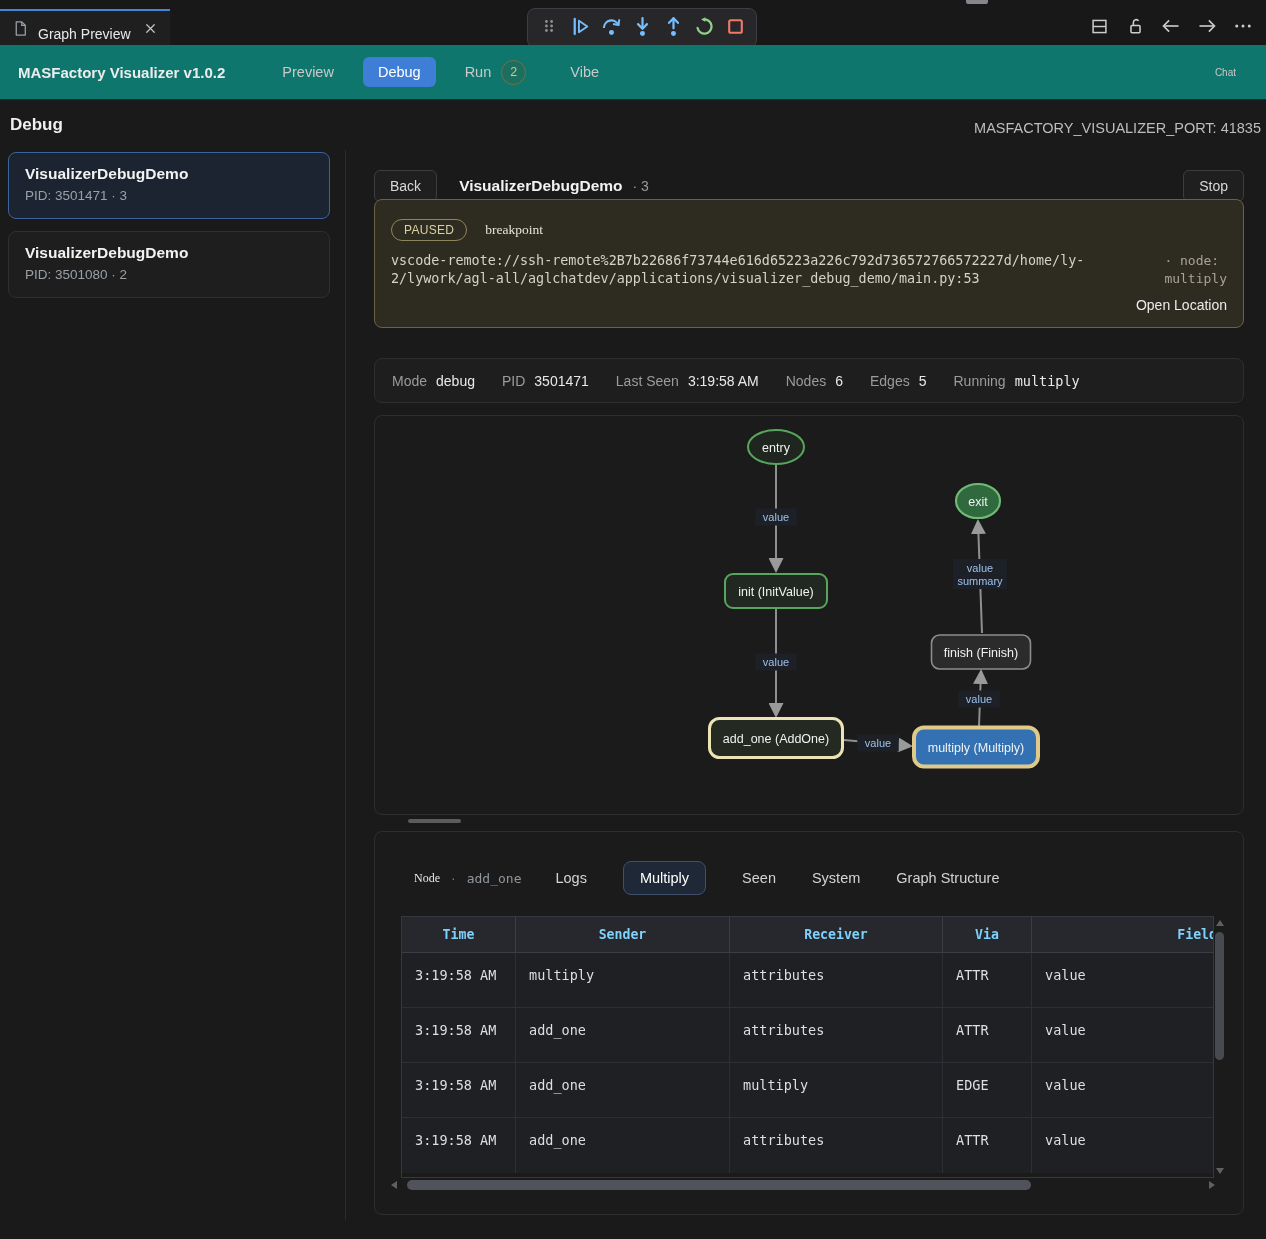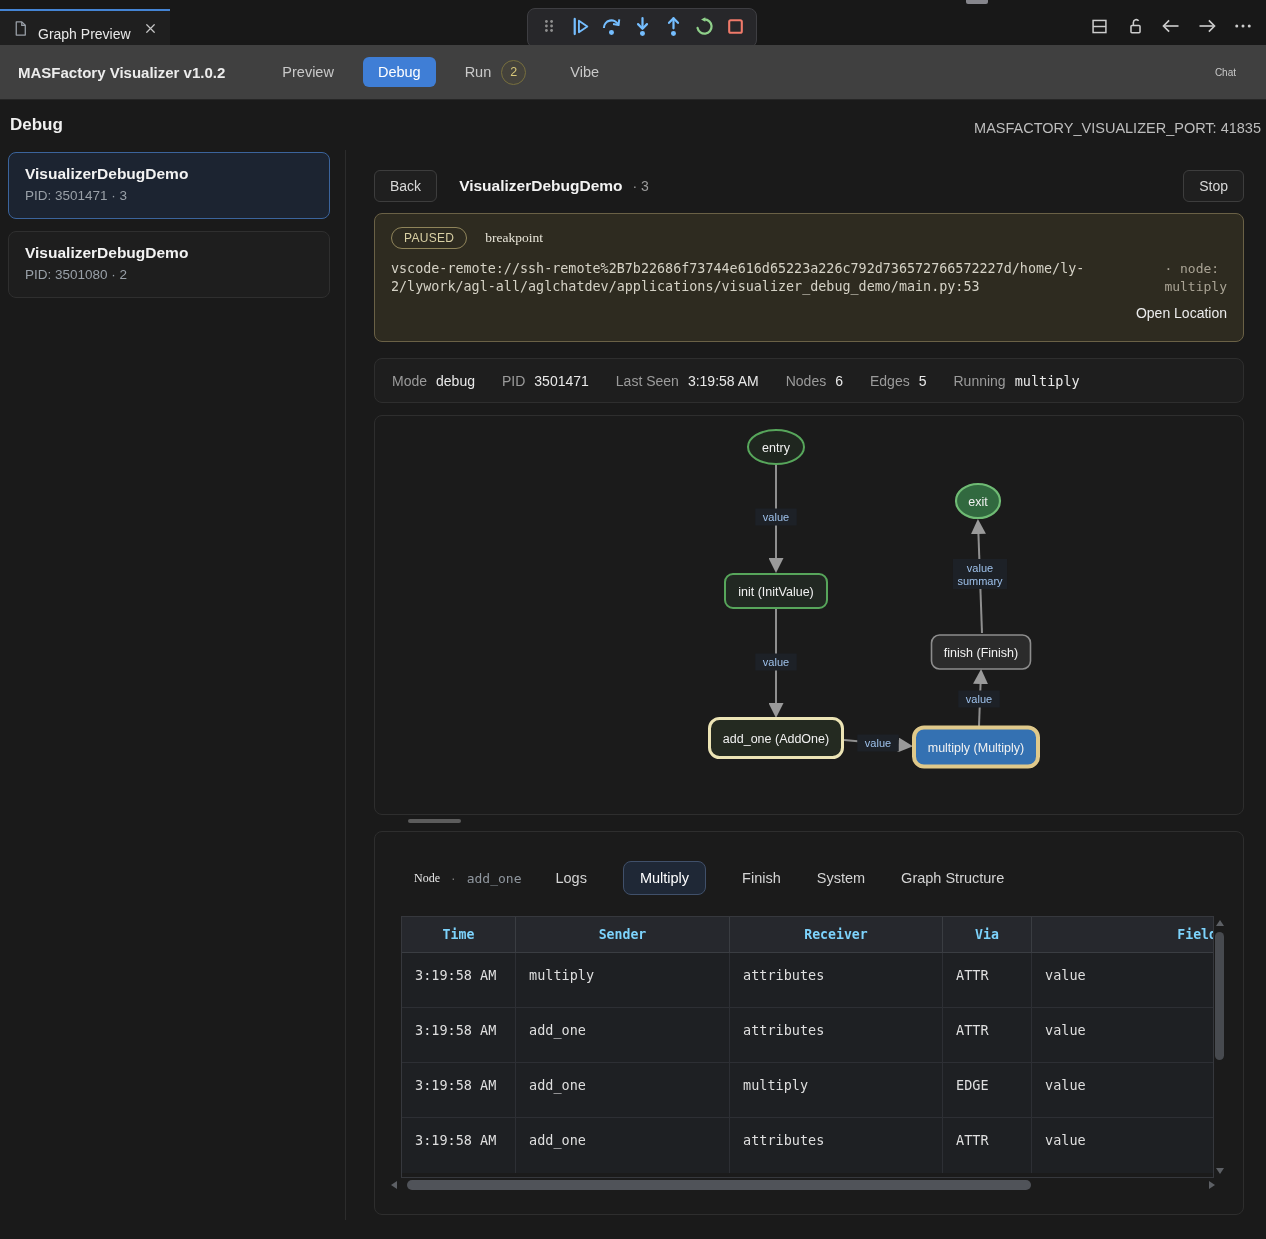--- a/index.html
+++ b/index.html
@@ -12,21 +12,21 @@
   .tab-title{font-size:14px;color:#e8e8e8;white-space:nowrap;margin-top:12px;}
   .tab-close{margin-left:auto;display:flex;align-items:center;}
   .tab-ficon{display:flex;align-items:center;}
   .dbg-toolbar{position:absolute;left:527px;top:8px;height:40px;background:#27272a;border:1px solid #3e3e42;
        border-radius:8px;display:flex;align-items:center;padding:0 7px;gap:3px;box-sizing:border-box;}
   .tbtn{width:28px;height:28px;display:flex;align-items:center;justify-content:center;border-radius:5px;}
   .win-controls{position:absolute;right:8px;top:8px;height:40px;display:flex;align-items:center;gap:6px;}
   .wbtn{width:30px;height:30px;display:flex;align-items:center;justify-content:center;border-radius:5px;}
   .top-nub{position:absolute;left:966px;top:0;width:22px;height:4px;background:#86868c;border-radius:0 0 2px 2px;}
   
-  .navbar{position:absolute;left:0;top:45px;width:1266px;height:55px;background:#404040;border-bottom:1px solid #262626;
+  .navbar{position:absolute;left:0;top:45px;width:1266px;height:55px;background:#0f766e;border-bottom:1px solid #262626;
           display:flex;align-items:center;padding:0 18px;box-sizing:border-box;justify-content:flex-end;}
   .brand{font-size:15px;font-weight:bold;color:#ececec;margin-right:42px;white-space:nowrap;}
   .nav-items{display:flex;align-items:center;gap:14px;}
   .nav-item{display:flex;align-items:center;padding:7px 15px;font-size:14.5px;color:#c9c9c9;border-radius:6px;cursor:pointer;}
   .nav-item.active{background:#3f7ed6;color:#fff;}
   .nav-badge{display:inline-flex;align-items:center;justify-content:center;width:23px;height:23px;margin-left:10px;
        border:1px solid #776f3e;border-radius:50%;color:#d8c87a;font-size:12.5px;background:rgba(90,80,40,.18);}
   .nav-chat{margin-left:auto;font-size:10px;color:#c9c9c9;padding-right:12px;cursor:pointer;}
   
   .content{position:absolute;left:0;top:100px;width:1266px;height:1139px;background:#1a1a1a;}
@@ -40,22 +40,22 @@
   .session-meta{font-size:13.5px;color:#99a0a8;margin-top:5px;}
   .v-divider{position:absolute;left:345px;top:50px;width:1px;height:1070px;background:#2c2c2c;}
   
   .main-header{position:absolute;left:374px;top:67px;width:870px;height:38px;display:flex;align-items:center;}
   .btn{font-family:"Liberation Sans",sans-serif;font-size:14px;color:#d8d8d8;background:#1f1f1f;
        border:1px solid #3d3d3d;border-radius:6px;padding:7px 15px;cursor:pointer;}
   .main-title{margin-left:22px;font-size:15.5px;font-weight:bold;color:#f2f2f2;}
   .main-suffix{margin-left:10px;font-size:14px;color:#9a9a9a;}
   .btn.stop{margin-left:auto;}
   
-  .paused-box{position:absolute;left:374px;top:113px;width:870px;height:129px;box-sizing:border-box;
-       background:#2e2b20;border:1px solid #6a6146;border-radius:8px;padding:13px 16px;}
+  .paused-box{position:absolute;left:374px;top:99px;width:870px;height:129px;box-sizing:border-box;
+       background:#2e2b20;border:1px solid #6a6146;border-radius:8px;padding:19px 16px;}
   .paused-row1{display:flex;align-items:center;}
   .paused-badge{border:1px solid #8f845a;border-radius:12px;padding:3px 12px;font-size:12px;letter-spacing:.3px;color:#d9d0a4;}
   .paused-reason{margin-left:18px;font-family:Liberation Serif, serif;font-size:13.5px;color:#e8e5d8;}
   .paused-row2{display:flex;justify-content:space-between;margin-top:11px;}
   .paused-loc{width:706px;font-family:"DejaVu Sans Mono",monospace;font-size:13.4px;line-height:1.35;color:#d5d2c6;word-break:break-all;}
   .paused-node{font-family:"DejaVu Sans Mono",monospace;font-size:13px;line-height:1.4;color:#a9a394;text-align:left;white-space:pre-line;}
   .paused-row3{text-align:right;margin-top:8px;}
   .open-loc{font-size:14px;color:#ececec;cursor:pointer;}
   
   .status-row{position:absolute;left:374px;top:258px;width:870px;height:45px;box-sizing:border-box;background:#1e1e1e;
@@ -357,21 +357,21 @@
     <div class="resize-handle"></div>
 
     <div class="inspector">
       <div class="insp-tabs">
         <span class="insp-node-label">Node</span>
         <span class="insp-node-sep">·</span>
         <span class="insp-node-value">add_one</span>
         <div id="tab-list" class="tab-list">
             <div class="insp-tab">Logs</div>
             <div class="insp-tab active">Multiply</div>
-            <div class="insp-tab">Finish</div>
+            <div class="insp-tab">Seen</div>
             <div class="insp-tab">System</div>
             <div class="insp-tab">Graph Structure</div>
           </div>
       </div>
       <div class="table-wrap">
         <table class="msg-table" id="msg-table">
             <thead>
               <tr>
                 <th class="c0">Time</th>
                 <th class="c1">Sender</th>

